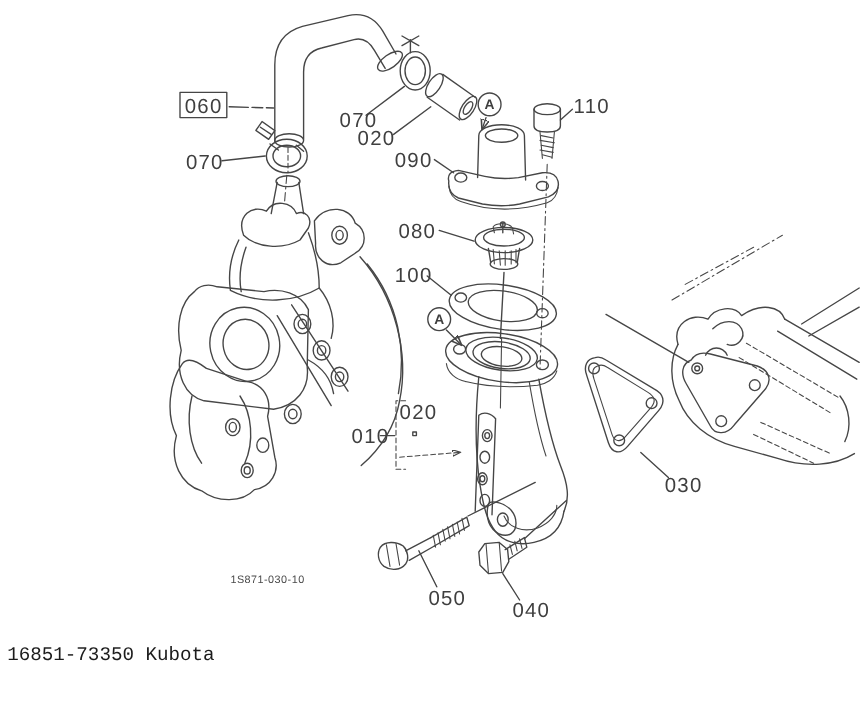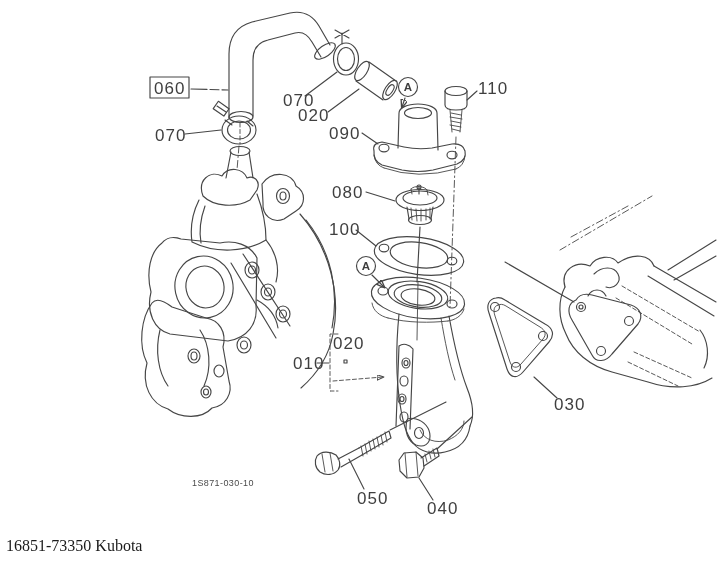--- a/index.html
+++ b/index.html
@@ -9,21 +9,21 @@
   svg path, svg ellipse, svg circle, svg line, svg polyline, svg rect{
     fill:none;stroke:var(--line,#464646);stroke-width:1.15;stroke-linecap:round;stroke-linejoin:round;}
   svg .thin{stroke-width:0.9;}
   svg .dashdot{stroke-dasharray:7 3 1.5 3;stroke-width:0.9;}
   svg .dashed{stroke-dasharray:4 2.5;stroke-width:0.9;}
   svg text{stroke:none;}
   .plabel{font-family:"Liberation Sans",sans-serif;font-size:17px;letter-spacing:1px;fill:#3f3f3f;}
   .amark{font-family:"Liberation Sans",sans-serif;font-size:11.5px;font-weight:bold;fill:#3f3f3f;text-anchor:middle;}
   .dwgnum{font-family:"Liberation Sans",sans-serif;font-size:9px;letter-spacing:0.4px;fill:#4a4a4a;}
   .footer{position:absolute;left:6px;top:537px;font-size:16px;color:#1c1c1c;
-          font-family:Liberation Serif, serif;}
+          font-family:Liberation Mono, monospace;}
 </style>
 </head>
 <body>
 
 <div class="stage" style="--line: #464646;">
   <svg width="721" height="584" viewBox="0 0 721 584">
     <defs>
       <marker id="arw" markerWidth="9" markerHeight="8" refX="6.5" refY="3" orient="auto">
         <path d="M0,0 L7.5,3 L0,6 Z" fill="#464646" stroke="none"></path>
       </marker>

